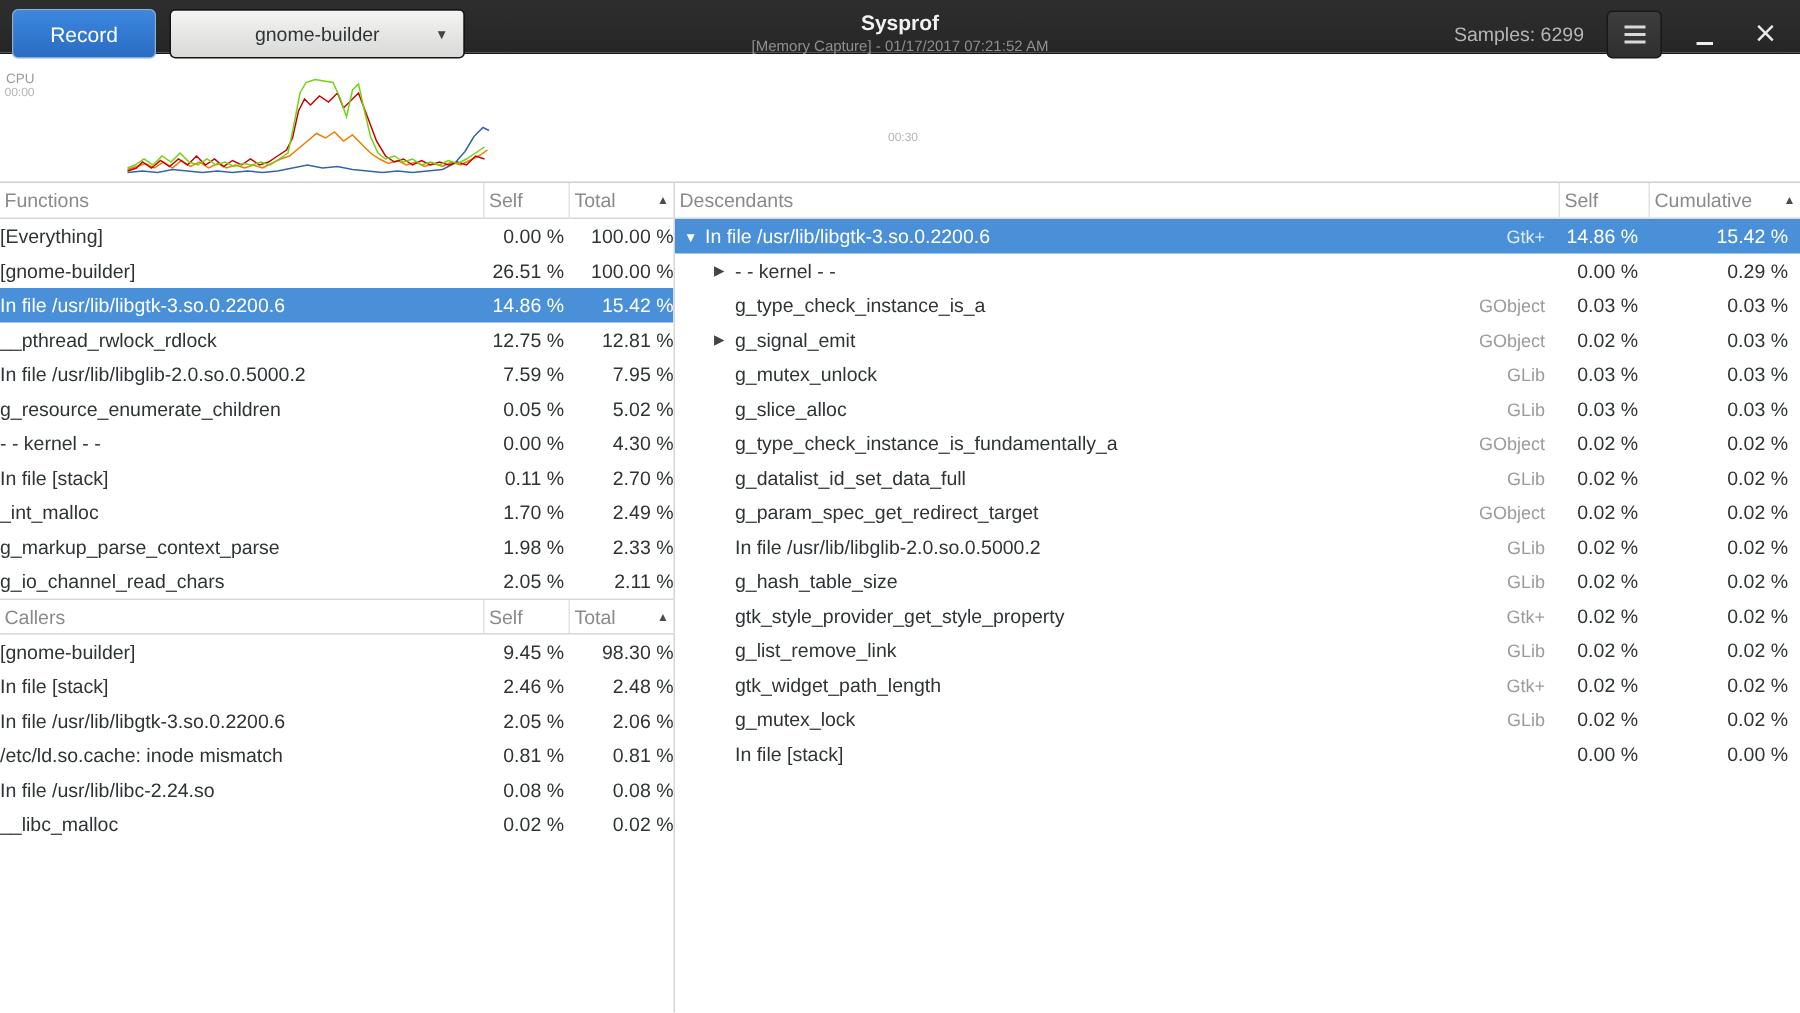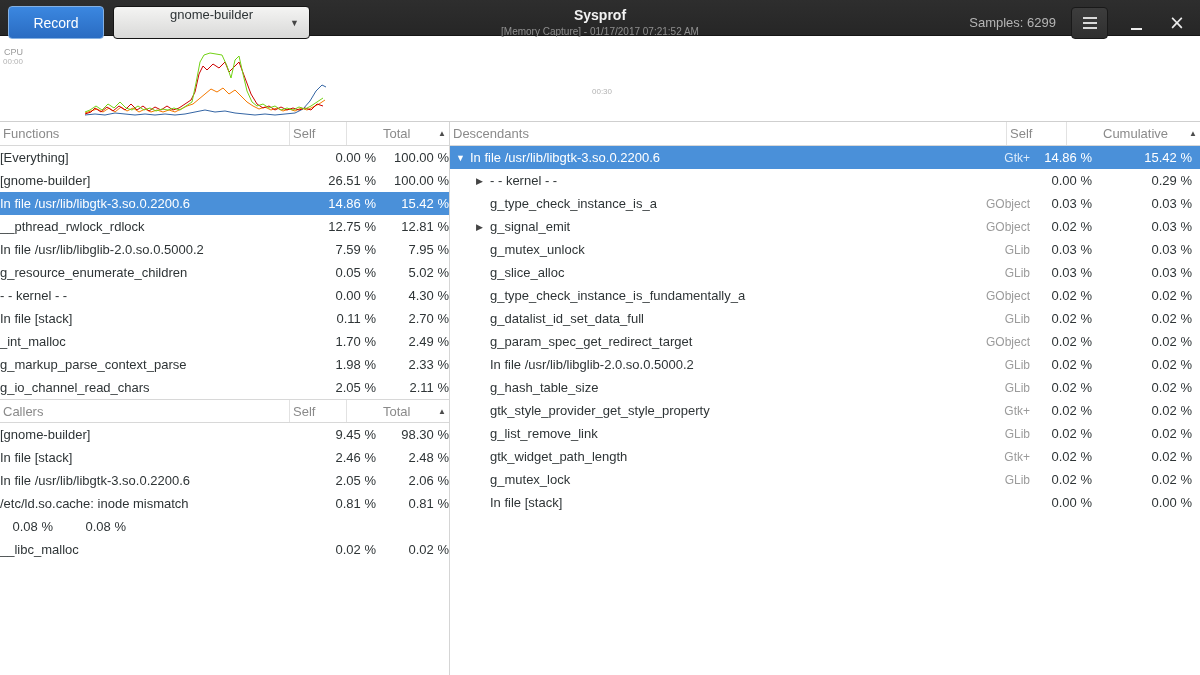--- a/index.html
+++ b/index.html
@@ -9,21 +9,21 @@
 
   
   .headerbar{position:absolute;top:0;left:0;right:0;height:36px;
     background:linear-gradient(#2e2e2e,#262626);border-bottom:1px solid #161616;}
   .record-btn{position:absolute;left:8px;top:6px;width:96px;height:33px;
     border:1px solid #84b0e2;border-radius:4px;cursor:pointer;
     background:linear-gradient(#3b87e0,#2a6cc2);color:#fff;font-size:14px;font-family:inherit;}
   .combo{position:absolute;left:113px;top:6px;width:197px;height:33px;
     border:1px solid #141414;border-radius:4px;cursor:pointer;
     background:linear-gradient(#f4f4f3,#d9d9d8);color:#2e3436;font-size:13px;font-family:inherit;
-    display:flex;align-items:flex-start;justify-content:center;}
+    display:flex;align-items:center;justify-content:center;}
   .combo-arrow{position:absolute;right:10px;top:11px;font-size:9px;color:#454545;}
   .title-block{position:absolute;left:300px;right:300px;top:6px;text-align:center;pointer-events:none;}
   .title{font-size:14px;font-weight:bold;color:#f2f2f2;line-height:19px;}
   .subtitle{font-size:10px;color:#8f8f8f;line-height:13px;}
   .header-right{position:absolute;right:10px;top:0;height:45px;display:flex;align-items:center;gap:15px;}
   .samples{font-size:13px;color:#b5b5b5;}
   .menu-btn{width:37px;height:32px;border:1px solid #191919;border-radius:4px;cursor:pointer;
     background:linear-gradient(#3d3d3d,#2f2f2f);display:flex;align-items:center;justify-content:center;}
   .menu-icon{display:block;width:14px;height:2px;background:#d9d9d9;
     box-shadow:0 -5px 0 #d9d9d9,0 5px 0 #d9d9d9;}
@@ -43,21 +43,21 @@
 
   
   .left-pane{position:absolute;top:122px;left:0;width:449px;bottom:0;background:#fff;}
   .right-pane{position:absolute;top:122px;left:449px;right:0;bottom:0;background:#fff;
     border-left:1px solid #d5d5d5;}
 
   .colhead{display:flex;height:24px;border-bottom:1px solid #d8d8d8;background:#fff;}
   .colhead.bordered-top{border-top:1px solid #d8d8d8;}
   .hc{display:flex;align-items:center;font-size:13px;color:#8a8a8a;
     border-right:1px solid #e2e2e2;padding:0 3px;cursor:pointer;white-space:nowrap;}
-  .hc:last-child{border-right:none;margin-left:33px;}
+  .hc:last-child{border-right:none;}
   .hc-name{flex:1;}
   .hc-self{width:57px;flex:0 0 57px;}
   .hc-total{width:69px;flex:0 0 69px;justify-content:space-between;}
   .hc-dself{width:60px;flex:0 0 60px;}
   .hc-cum{width:100px;flex:0 0 100px;justify-content:space-between;}
   .sort-arrow{font-size:8px;color:#4c4c4c;}
 
   .frow{display:flex;height:23px;align-items:center;font-size:13px;color:#2e3436;cursor:default;}
   .c-name{flex:1;padding-left:0;white-space:nowrap;overflow:hidden;}
   .c-self{width:57px;flex:0 0 57px;text-align:right;padding-right:4px;}
@@ -226,20 +226,21 @@
           <span class="c-total">2.06 %</span>
         </div>
 
         <div class="frow">
           <span class="c-name">/etc/ld.so.cache: inode mismatch</span>
           <span class="c-self">0.81 %</span>
           <span class="c-total">0.81 %</span>
         </div>
 
         <div class="frow">
+          <span class="c-name">In file /usr/lib/libc-2.24.so</span>
           <span class="c-self">0.08 %</span>
           <span class="c-total">0.08 %</span>
         </div>
 
         <div class="frow">
           <span class="c-name">__libc_malloc</span>
           <span class="c-self">0.02 %</span>
           <span class="c-total">0.02 %</span>
         </div>
       </div>

